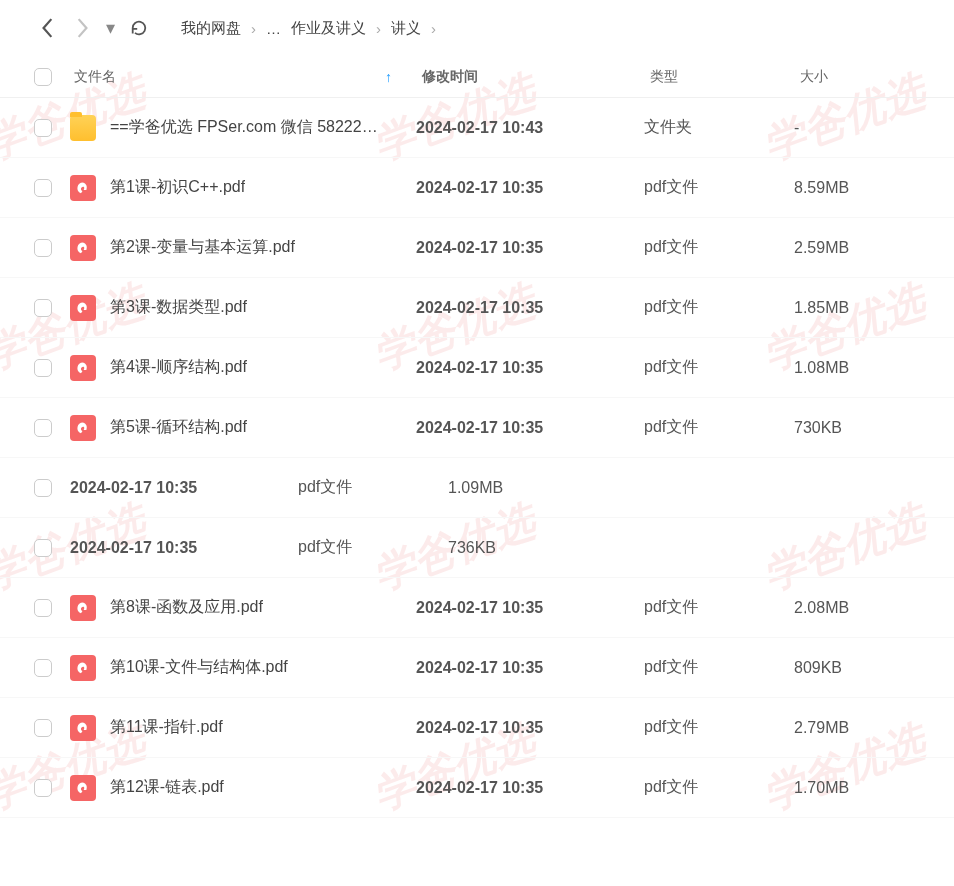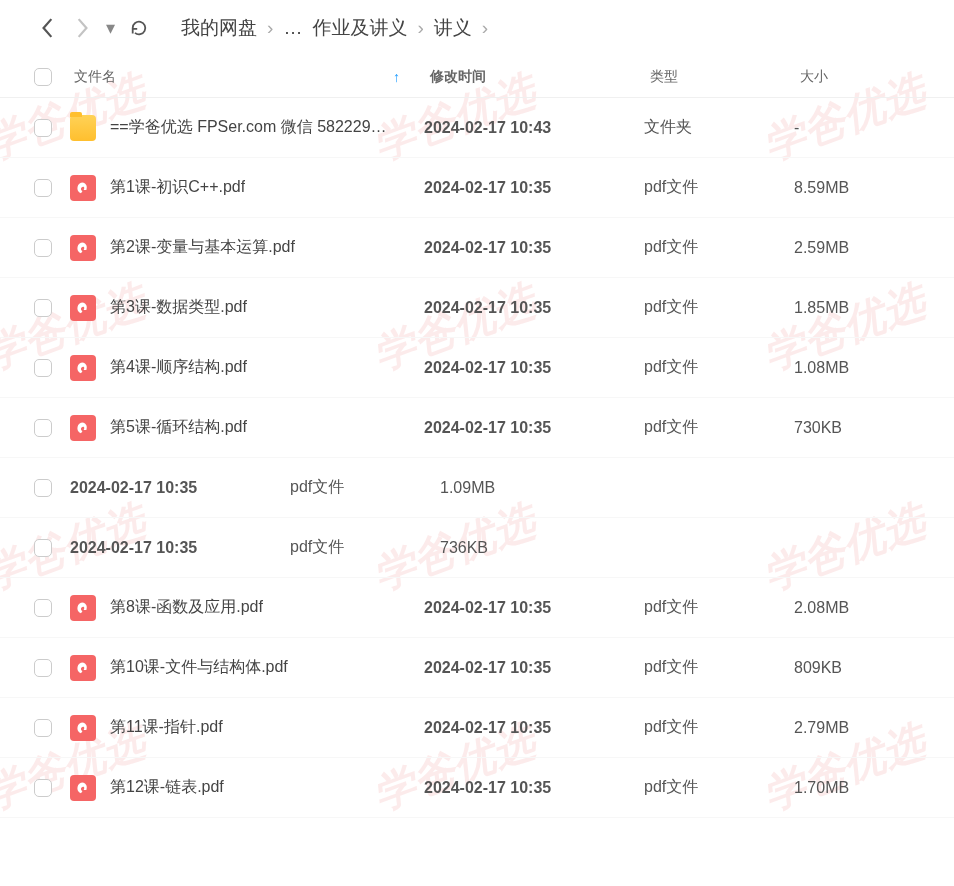--- a/index.html
+++ b/index.html
@@ -40,39 +40,39 @@
     gap: 14px;
     color: #555;
   }
   .nav-btn {
     width: 20px; height: 20px;
     display: inline-flex; align-items: center; justify-content: center;
     cursor: pointer;
   }
   .nav-btn svg { stroke: #555; }
   .topbar .sep-dot { font-size: 18px; color: #888; }
-  .breadcrumb { display: flex; align-items: center; gap: 10px; margin-left: 18px; font-size: 19px; }
+  .breadcrumb { display: flex; align-items: center; gap: 10px; margin-left: 18px; font-size: 15px; }
   .crumb { color: #444; cursor: pointer; }
   .chev { color: #aaa; }
 
   
   .header-row {
     display: flex;
     align-items: center;
     height: 42px;
     padding: 0 24px 0 34px;
     border-bottom: 1px solid #f0f0f0;
     color: #666;
     font-size: 14px;
   }
   .col-check { width: 36px; display: flex; align-items: center; }
   .col-name { flex: 1; display: flex; align-items: center; padding-left: 4px; }
   .col-name .sort-arrow { margin-left: auto; margin-right: 30px; color: #1a9aff; font-size: 14px; }
   .col-mtime { width: 220px; font-weight: bold; }
-  .col-type { width: 150px; }
+  .col-type { width: 150px; margin-left: 8px; }
   .col-size { width: 130px; }
 
   
   .file-row {
     display: flex;
     align-items: center;
     height: 60px;
     padding: 0 30px 0 34px;
     border-bottom: 1px solid #f7f7f7;
     color: #555;

